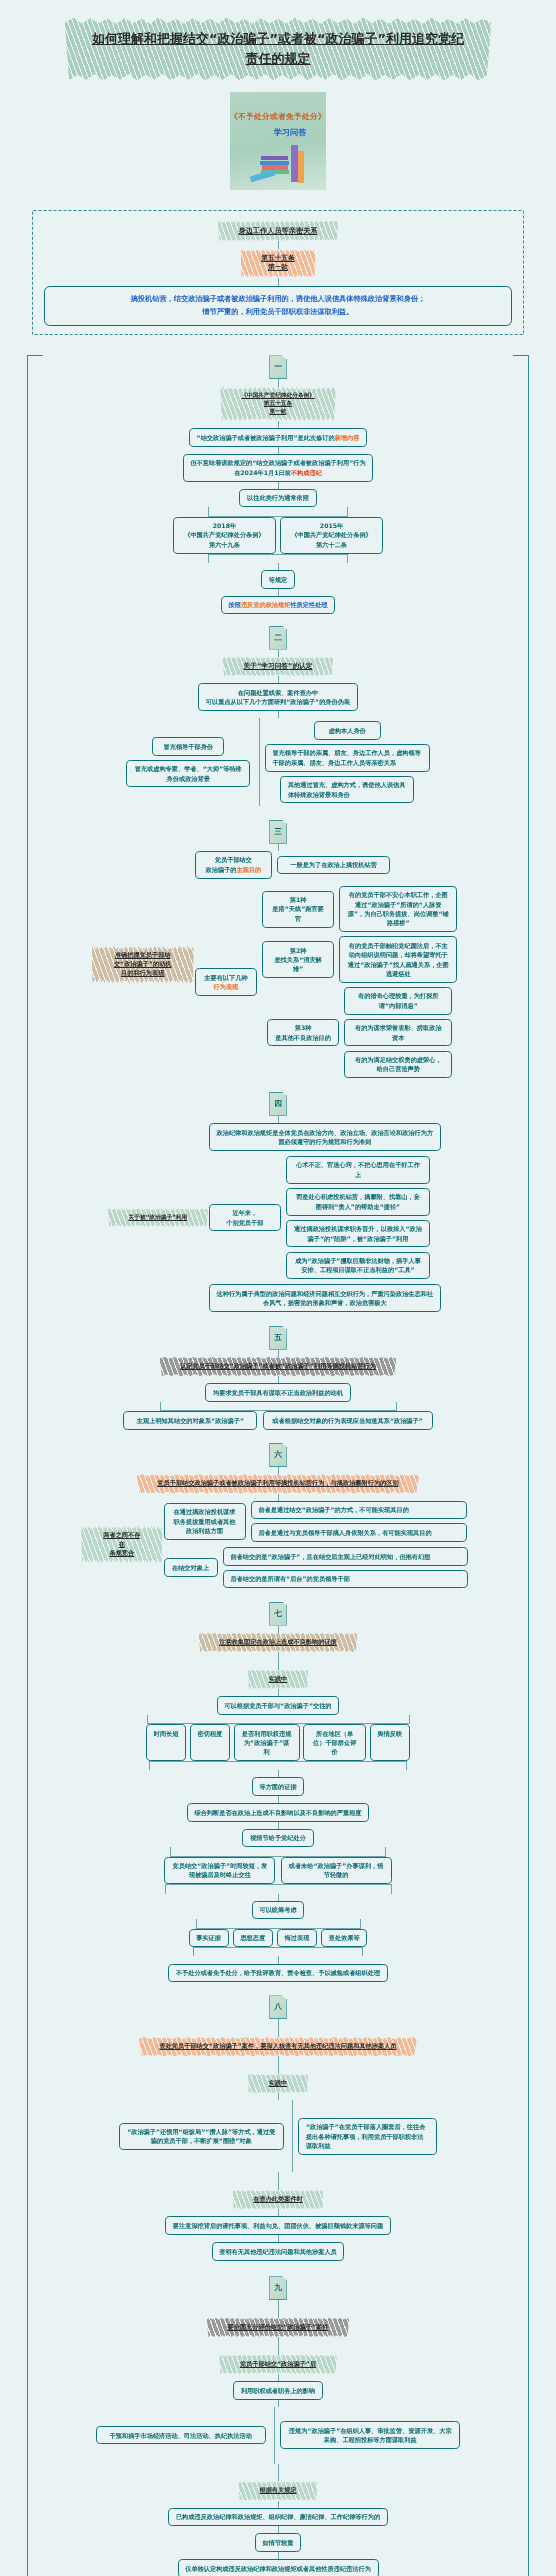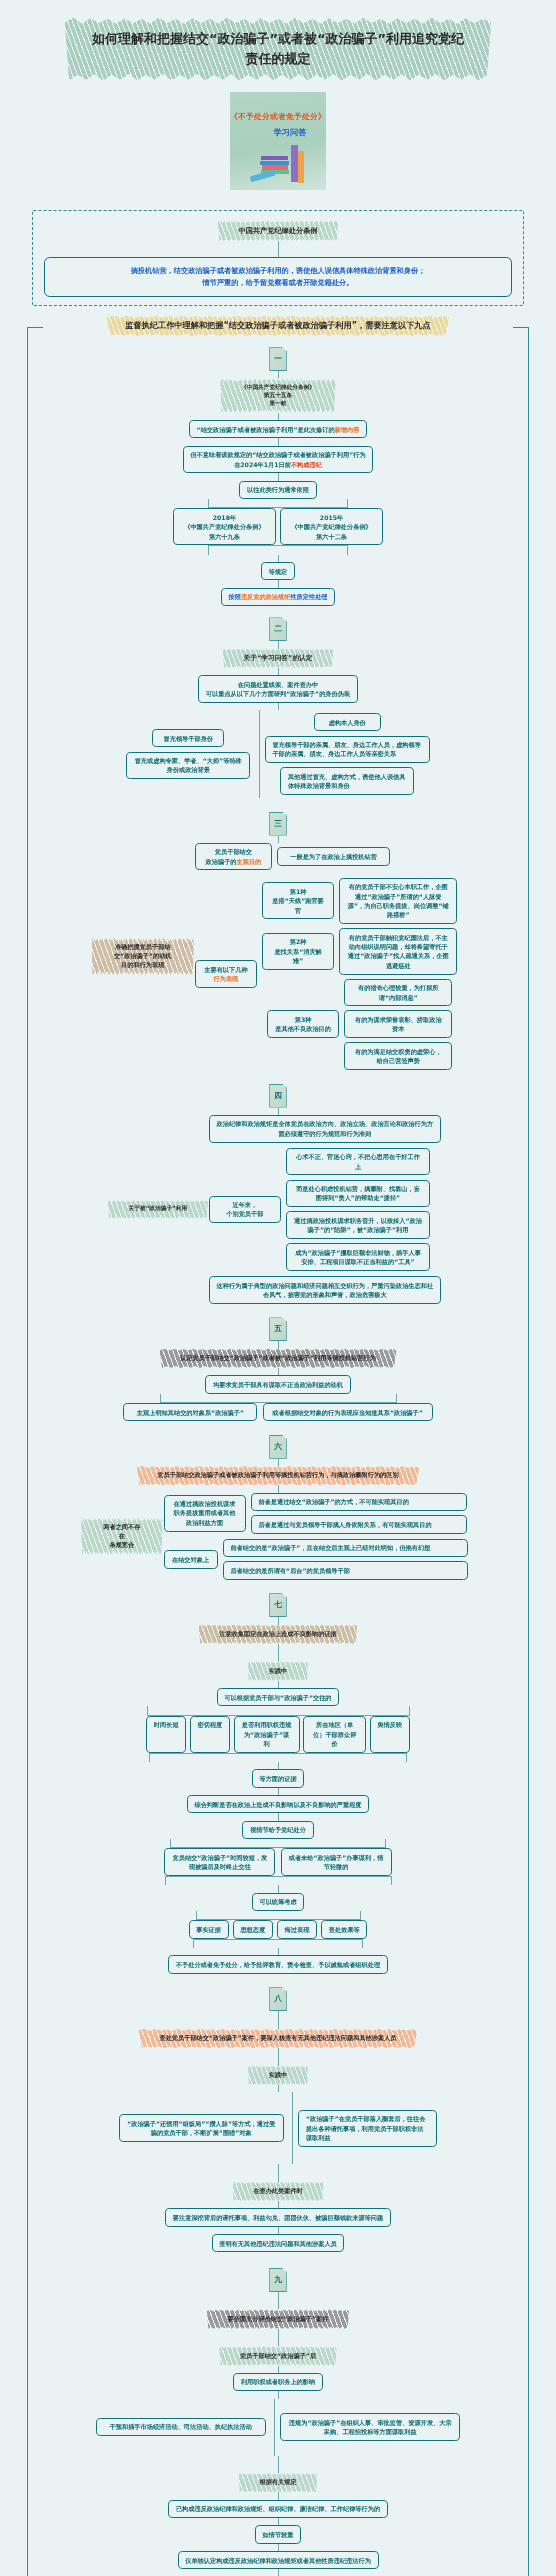--- a/index.html
+++ b/index.html
@@ -13,20 +13,21 @@
 
   
   .hl {
     display: inline-block;
     position: relative;
     padding: 5.2px 13.4px;
     text-align: center;
     color: #2a2a2a;
     font-weight: bold;
     z-index: 1;
+    text-decoration: underline;
   }
   .hl::before {
     content: "";
     position: absolute;
     left: -7.2px; right: -7.2px; top: 0; bottom: 0;
     z-index: -1;
     background: repeating-linear-gradient(70deg,
         var(--c) 0px, var(--c) 3.6px,
         rgba(255,255,255,.22) 3.6px, rgba(255,255,255,.22) 4.6px);
     clip-path: polygon(
@@ -194,34 +195,34 @@
         <div class="bk" style="left:30px;top:13px;width:29px;height:4.6px;background:#3f8fd0;"></div>
         <div class="bk" style="left:32px;top:17.5px;width:26px;height:4.6px;background:#e86a6a;"></div>
         <div class="bk" style="left:31px;top:22px;width:28px;height:4.6px;background:#5ec18d;"></div>
         <div class="bk" style="left:19.6px;top:25px;width:25px;height:5.7px;background:#59b3d8;transform:rotate(-16deg);"></div>
       </div>
     </div>
   </div>
 
   <div class="dashed-wrap">
     <div class="center">
-      <div class="hl hl-green2 t14">中国共产党纪律处分条例</div>
+      <div class="hl hl-green2 t14">身边工作人员等亲密关系</div>
     </div>
     <div class="vline" style="height:8.2px"></div>
+    <div class="center">
+      <div class="hl hl-orange t13" style="white-space:pre-line"><span>第五十五条</span><br><span>第一款</span></div>
+    </div>
     <div class="vline" style="height:8.2px"></div>
     <div class="quote-box">
       <div>搞投机钻营，结交政治骗子或者被政治骗子利用的，诱使他人误信具体特殊政治背景和身份；</div>
-      <div>情节严重的，给予留党察看或者开除党籍处分。</div>
+      <div>情节严重的，利用党员干部职权非法谋取利益。</div>
     </div>
   </div>
 
   <div class="section">
-    <div class="section-title">
-      <span class="hl hl-yellow">监督执纪工作中理解和把握“结交政治骗子或者被政治骗子利用”，需要注意以下九点</span>
-    </div>
 
     <div class="col">
       <div class="step">一</div>
       <div class="connector-v s"></div>
       <div class="hl hl-green2 t11" style="white-space:pre-line">《中国共产党纪律处分条例》
 第五十五条
 第一款</div>
       <div class="connector-v s"></div>
       <div class="node t12 w-wide"><span>“结交政治骗子或者被政治骗子利用”是此次修订的</span><span class="lbl-orange">新增内容</span></div>
       <div class="connector-v s"></div>

